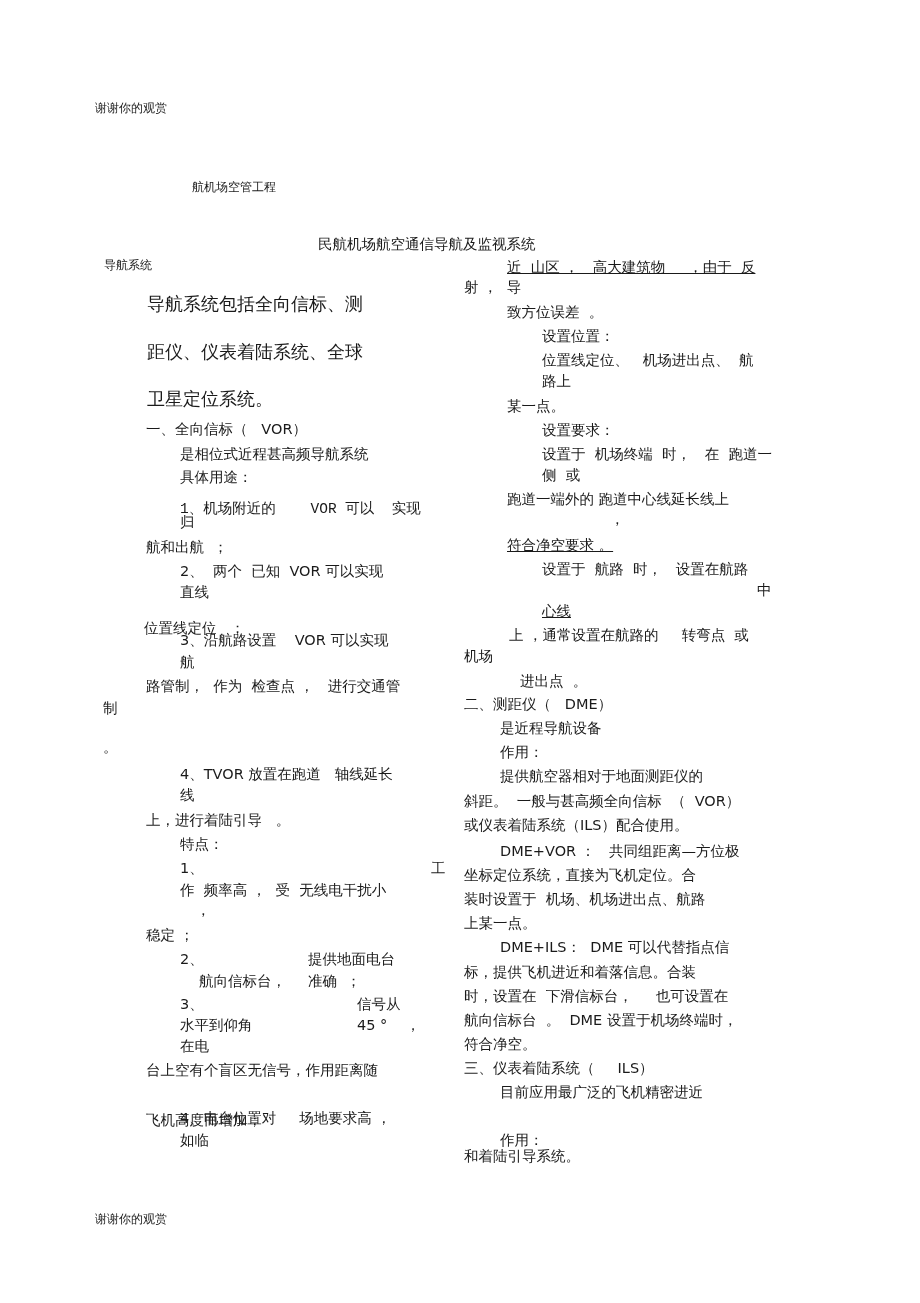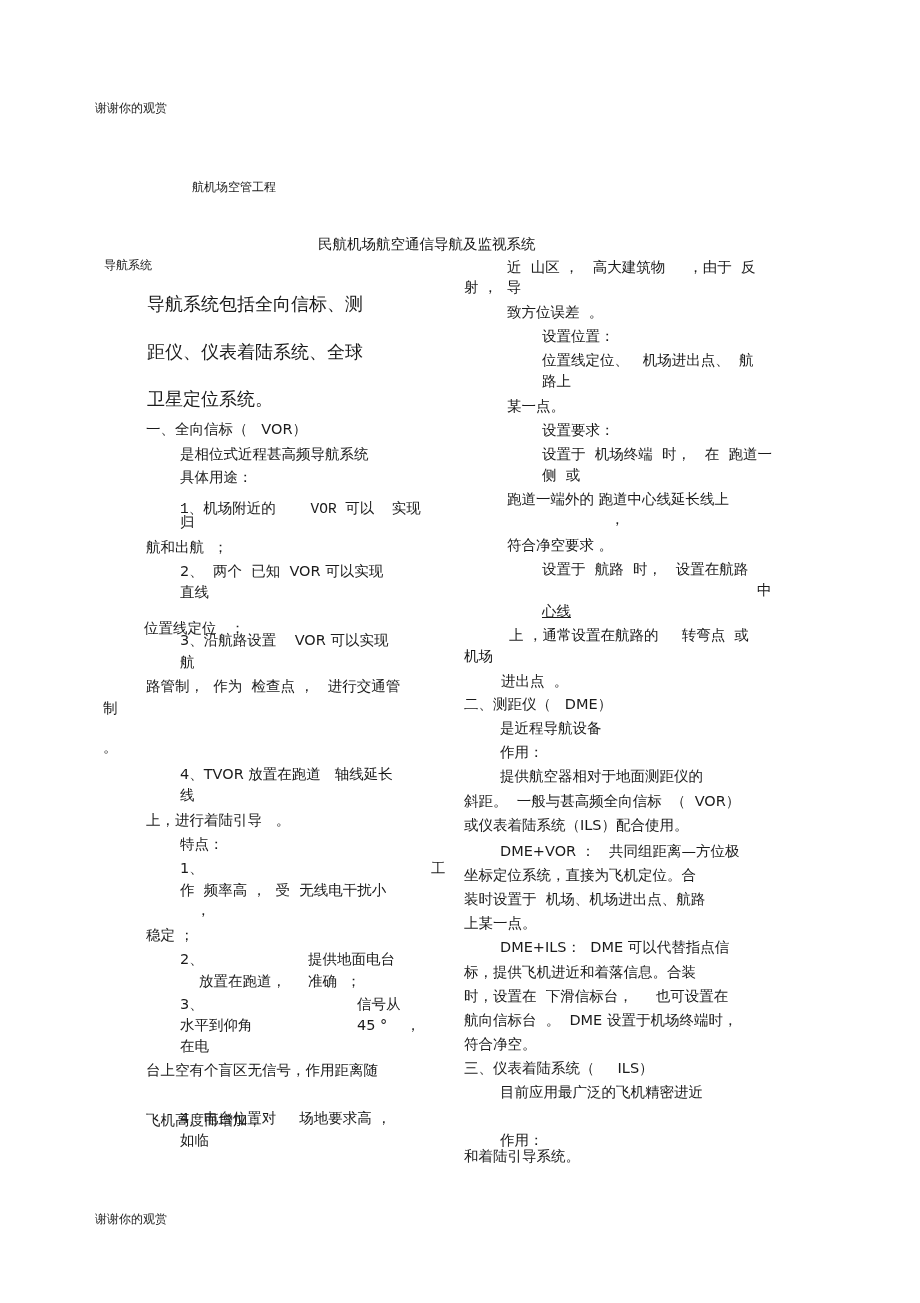--- a/index.html
+++ b/index.html
@@ -46,53 +46,53 @@
     <div class="t s14" style="left:146px;top:813px;">上，进行着陆引导   。</div>
     <div class="t s14" style="left:180px;top:837px;">特点：</div>
     <div class="t s14" style="left:180px;top:861px;">1、</div>
     <div class="t s14" style="left:431px;top:861px;">工</div>
     <div class="t s14" style="left:180px;top:883px;">作  频率高 ，  受  无线电干扰小</div>
     <div class="t s14" style="left:196px;top:903px;">，</div>
     <div class="t s14" style="left:146px;top:928px;">稳定 ；</div>
 
     <div class="t s14" style="left:180px;top:952px;">2、</div>
     <div class="t s14" style="left:308px;top:952px;">提供地面电台</div>
-    <div class="t s14" style="left:199px;top:974px;">放置在跑道，</div>
+    <div class="t s14" style="left:199px;top:974px;">航向信标台，</div>
     <div class="t s14" style="left:308px;top:974px;">准确  ；</div>
     <div class="t s14" style="left:180px;top:997px;">3、</div>
     <div class="t s14" style="left:357px;top:997px;">信号从</div>
     <div class="t s14" style="left:180px;top:1018px;">水平到仰角</div>
     <div class="t s14" style="left:357px;top:1018px;">45 °    ，</div>
     <div class="t s14" style="left:180px;top:1039px;">在电</div>
     <div class="t s14" style="left:146px;top:1063px;">台上空有个盲区无信号，作用距离随</div>
     <div class="t s14" style="left:146px;top:1087px;margin-top:26px;">飞机高度而增加；</div>
     <div class="t s14" style="left:180px;top:1111px;">4、电台位置对     场地要求高 ，</div>
     <div class="t s14" style="left:180px;top:1133px;">如临</div>
   </div>
 
   <div>
-    <div class="t s14" style="left:507px;top:260px;">近  山区 ，   高大建筑物     ，由于  反</div>
+    <div class="t s14" style="left:507px;top:260px;text-decoration:underline;">近  山区 ，   高大建筑物     ，由于  反</div>
     <div class="t s14" style="left:464px;top:280px;">射 ，  导</div>
     <div class="t s14" style="left:507px;top:305px;">致方位误差  。</div>
     <div class="t s14" style="left:542px;top:329px;">设置位置：</div>
     <div class="t s14" style="left:542px;top:353px;">位置线定位、   机场进出点、  航</div>
     <div class="t s14" style="left:542px;top:374px;">路上</div>
     <div class="t s14" style="left:507px;top:399px;">某一点。</div>
     <div class="t s14" style="left:542px;top:423px;">设置要求：</div>
     <div class="t s14" style="left:542px;top:447px;">设置于  机场终端  时，   在  跑道一</div>
     <div class="t s14" style="left:542px;top:468px;">侧  或</div>
     <div class="t s14" style="left:507px;top:492px;">跑道一端外的 跑道中心线延长线上</div>
     <div class="t s14" style="left:610px;top:512px;">，</div>
-    <div class="t s14" style="left:507px;top:538px;">符合净空要求 。</div>
+    <div class="t s14" style="left:507px;top:538px;text-decoration:underline;">符合净空要求 。</div>
     <div class="t s14" style="left:542px;top:562px;">设置于  航路  时，   设置在航路</div>
     <div class="t s14" style="left:757px;top:583px;">中</div>
     <div class="t s14" style="left:542px;top:604px;text-decoration:underline;">心线</div>
     <div class="t s14" style="left:509px;top:628px;">上 ，通常设置在航路的     转弯点  或</div>
     <div class="t s14" style="left:464px;top:649px;">机场</div>
-    <div class="t s14" style="left:501px;top:674px;">进出点  。</div>
+    <div class="t s14" style="left:520px;top:674px;">进出点  。</div>
     <div class="t s14" style="left:464px;top:697px;">二、测距仪（   DME）</div>
     <div class="t s14" style="left:500px;top:721px;">是近程导航设备</div>
     <div class="t s14" style="left:500px;top:745px;">作用：</div>
     <div class="t s14" style="left:500px;top:769px;">提供航空器相对于地面测距仪的</div>
     <div class="t s14" style="left:464px;top:794px;">斜距。  一般与甚高频全向信标  （  VOR）</div>
     <div class="t s14" style="left:464px;top:818px;">或仪表着陆系统（ILS）配合使用。</div>
     <div class="t s14" style="left:500px;top:844px;">DME+VOR ：   共同组距离—方位极</div>
     <div class="t s14" style="left:464px;top:868px;">坐标定位系统，直接为飞机定位。合</div>
     <div class="t s14" style="left:464px;top:892px;text-align:right;">装时设置于  机场、机场进出点、航路</div>
     <div class="t s14" style="left:464px;top:916px;">上某一点。</div>

